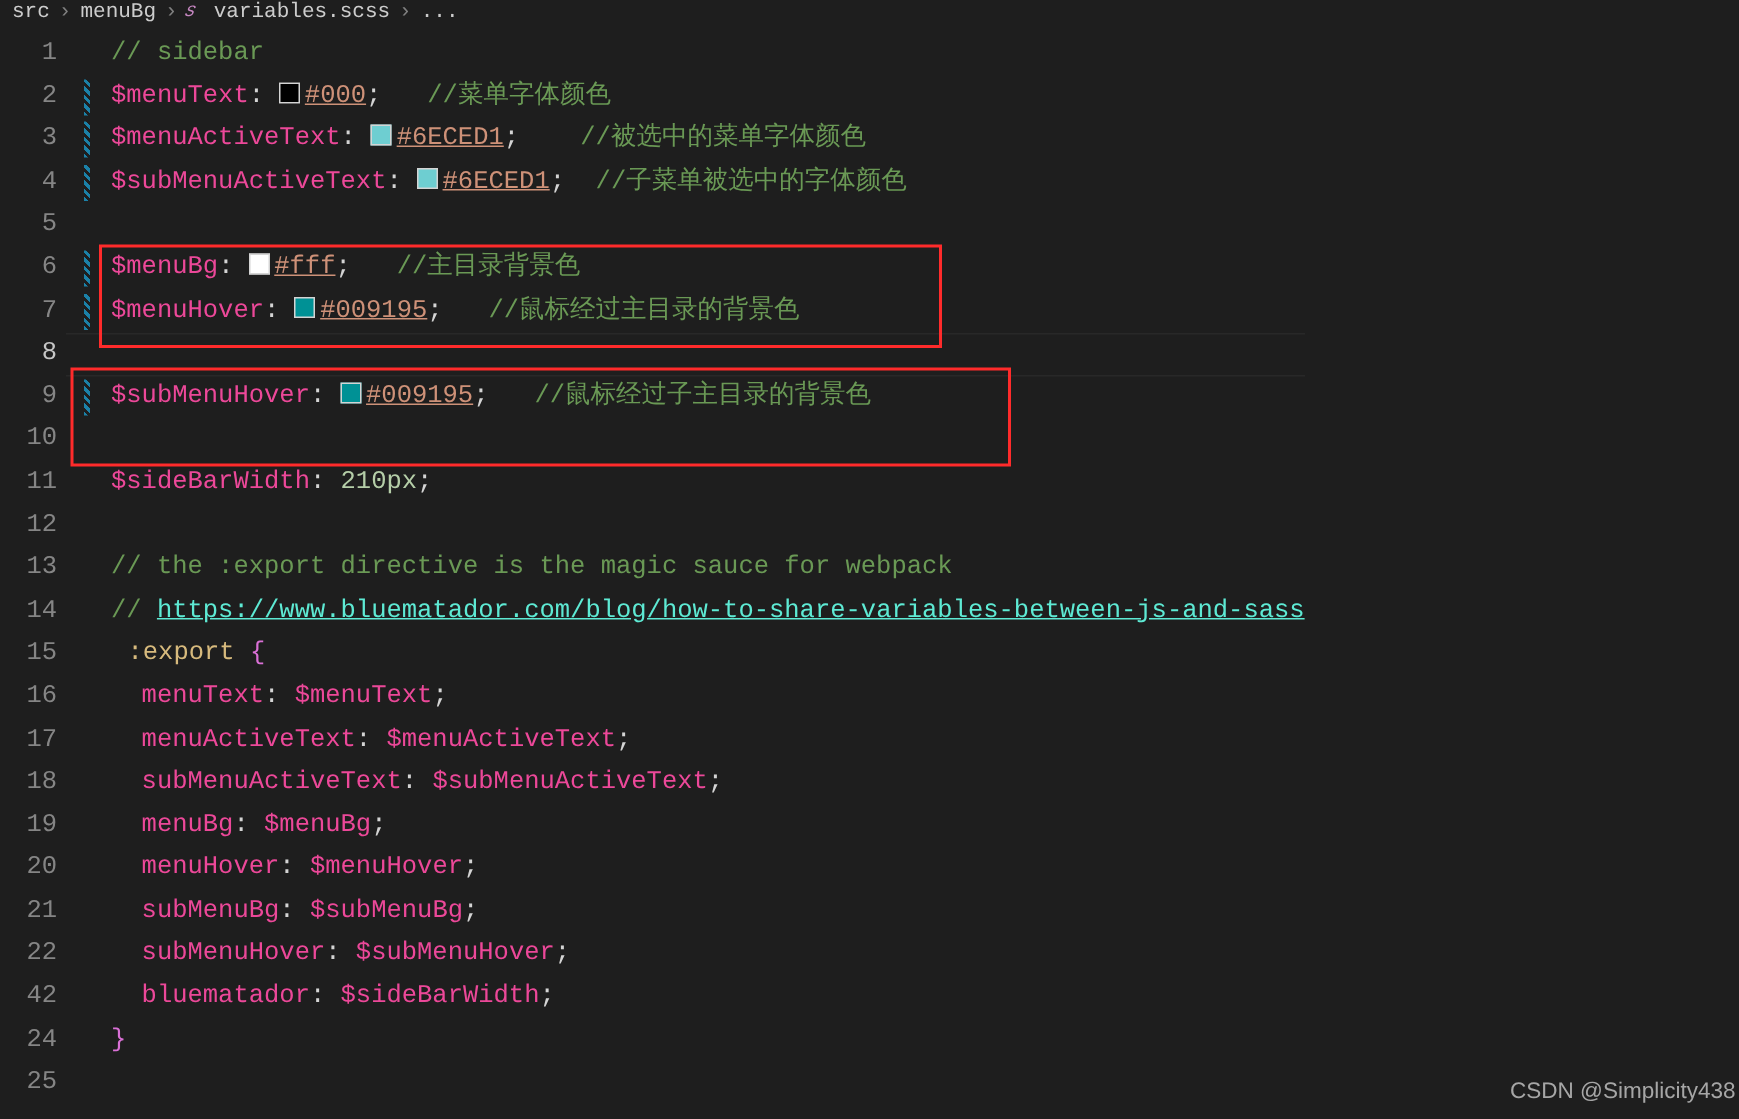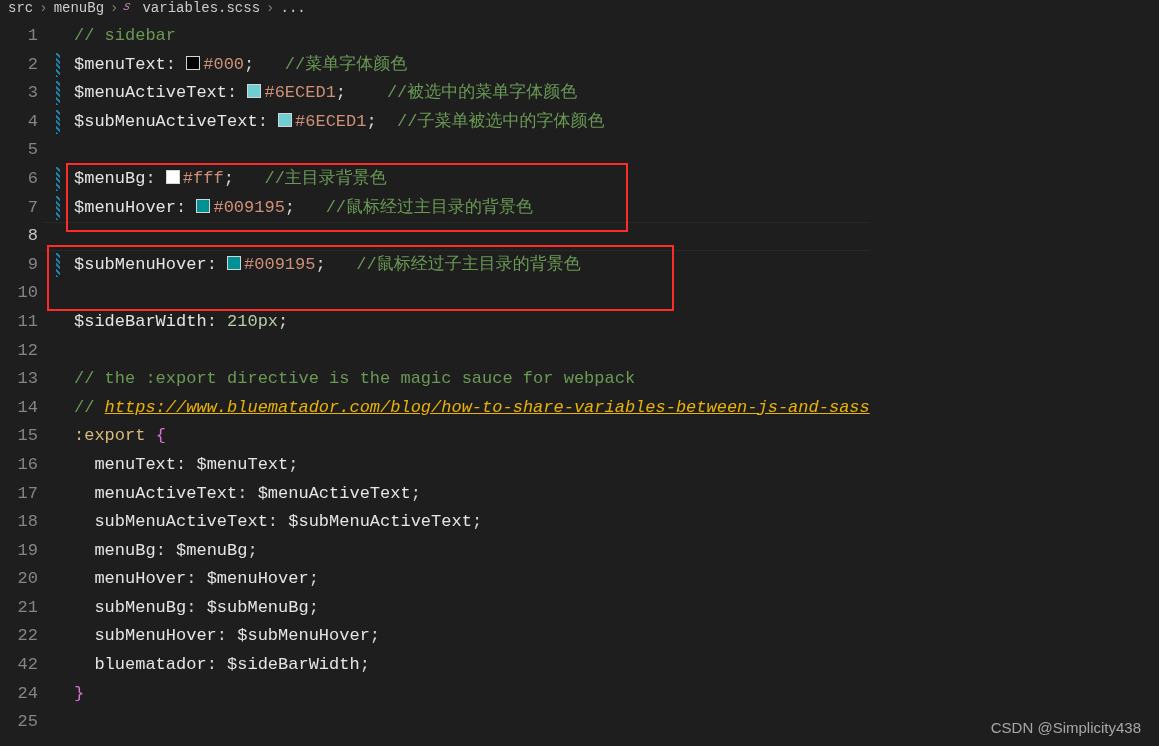--- a/index.html
+++ b/index.html
@@ -59,27 +59,27 @@
     top: 2px;
     width: 4px;
     height: 24px;
     background: repeating-linear-gradient(
       45deg,
       #1b81a8 0px, #1b81a8 2px,
       transparent 2px, transparent 4px
     );
   }
   .tok-comment { color: #6a9955; text-align: right; }
-  .tok-var     { color: #e5e5e5; margin-top: 20px; }
+  .tok-var     { color: #ec4899; margin-top: 20px; }
   .tok-punc    { color: #d4d4d4; }
-  .tok-color   { color: #ce9178; }
+  .tok-color   { color: #ce9178; text-decoration: underline; }
   .tok-num     { color: #b5cea8; }
-  .tok-class   { color: #d7ba7d; }
+  .tok-class   { color: #d7ba7d; margin-left: 11px; }
   .tok-brace   { color: #da70d6; }
-  .tok-link    { color: #eab308; text-decoration: underline; font-style: italic; }
+  .tok-link    { color: #5eead4; text-decoration: underline; }
   .swatch {
     display: inline-block;
     width: 14px; height: 14px;
     border: 1px solid #d4d4d4;
     vertical-align: -1px;
     margin-right: 3px;
   }
   .sw-000 { background:#000; }
   .sw-6eced1 { background:#6ECED1; }
   .sw-fff { background:#fff; }
@@ -94,21 +94,21 @@
   .hl2 { left: 47px; top: 245px; width: 627px; height: 66px; }
   .line-hl {
     position: absolute;
     left: 0; right: 0; height: 28.6px;
     border-top: 1px solid #282828;
     border-bottom: 1px solid #282828;
     pointer-events: none;
   }
   .watermark {
     position: absolute;
-    right: 18px; bottom: 10px;
+    right: 2px; bottom: 10px;
     color: #c8c8c8cc;
     font-family: sans-serif;
     font-size: 15px;
   }
 </style>
 </head>
 <body>
 
 <div class="breadcrumb">
   <span>src</span>

